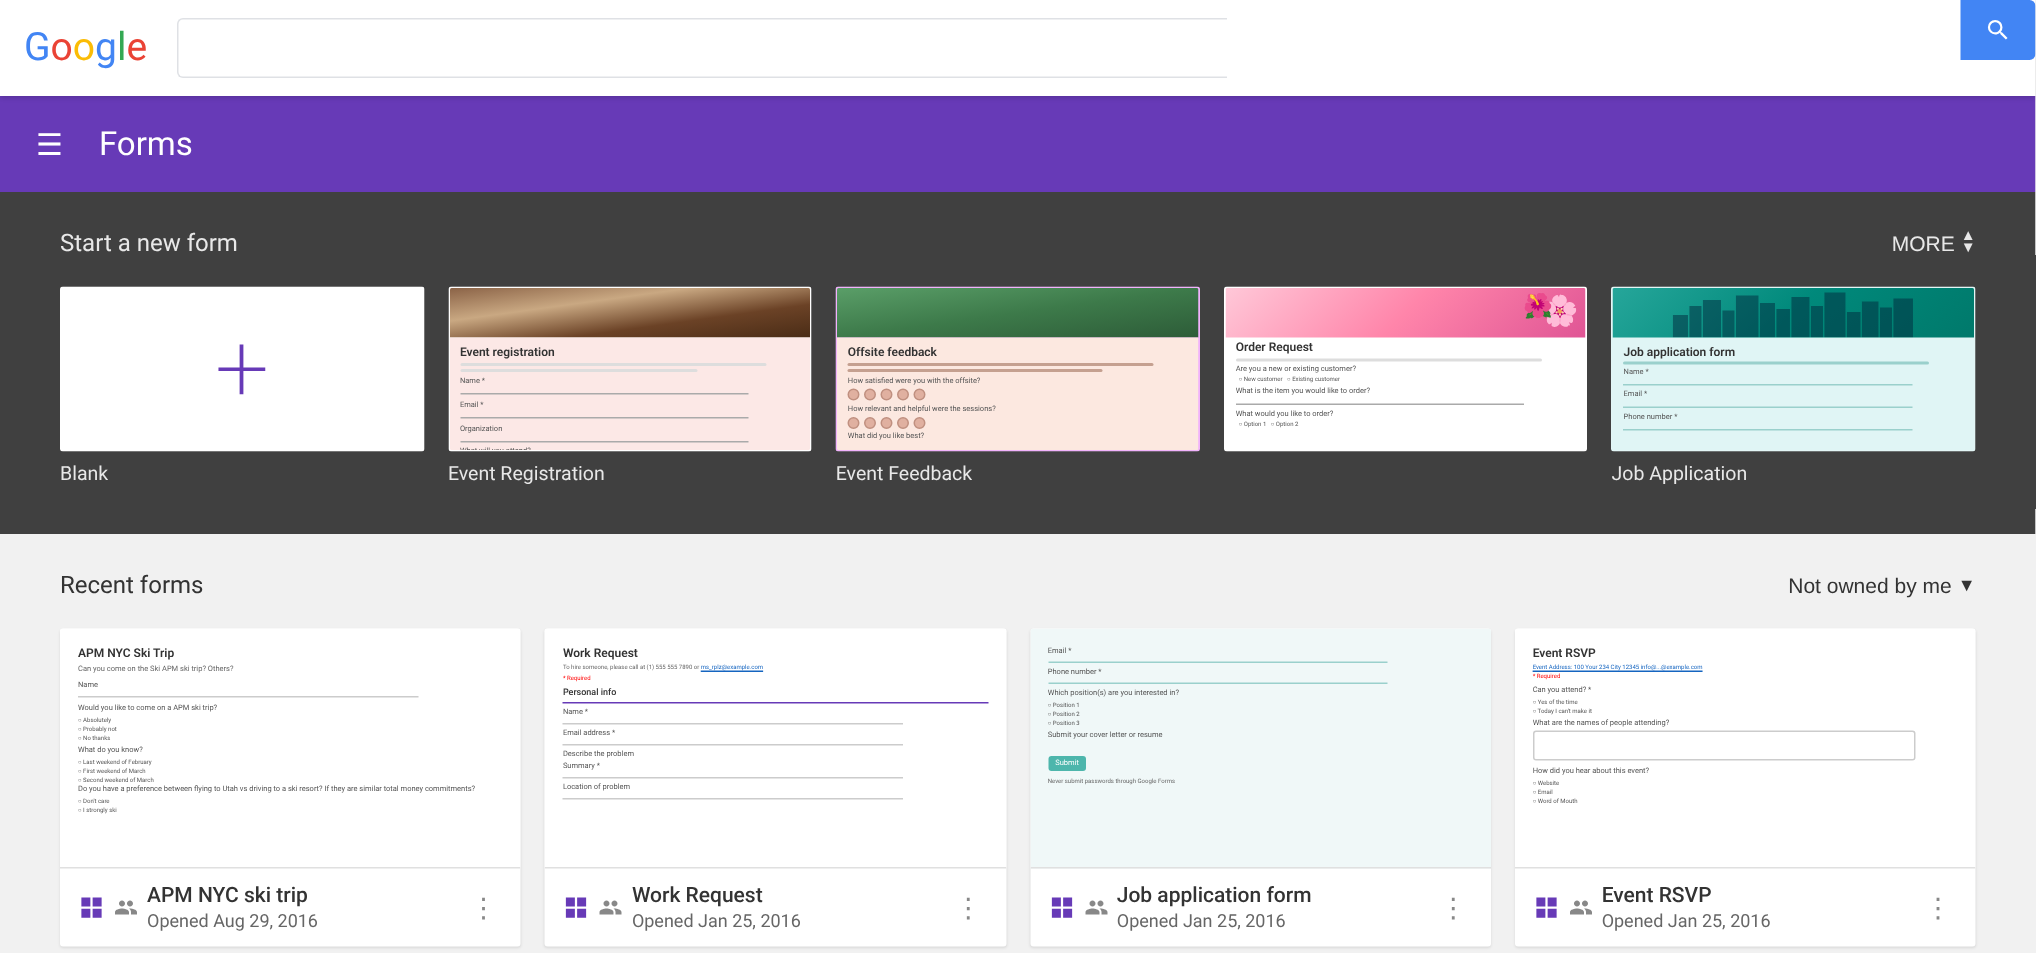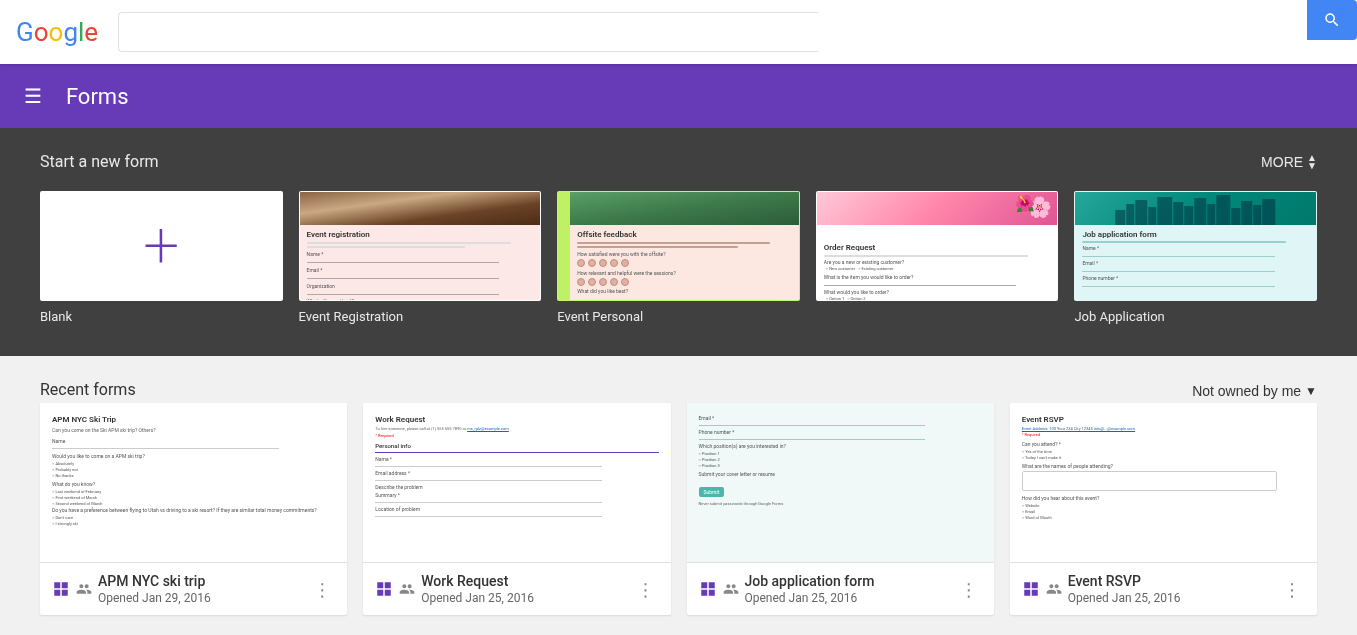--- a/index.html
+++ b/index.html
@@ -71,21 +71,21 @@
     .template-label { color: #e8e8e8; font-size: 13px; margin-top: 8px; font-weight: 400; }
 
     
     .blank-thumb {
       background: white; display: flex; align-items: center; justify-content: center;
     }
     .plus-icon { color: #673AB7; font-size: 64px; font-weight: 200; line-height: 1; }
 
     
     .recent-section { padding: 24px 40px; background: #f1f1f1; }
-    .recent-header { display: flex; align-items: flex-end; justify-content: space-between; margin-bottom: 4px; }
+    .recent-header { display: flex; align-items: center; justify-content: space-between; margin-bottom: 20px; }
     .recent-title { font-size: 16px; color: #333; font-weight: 400; }
     .filter-btn {
       display: flex; align-items: center; gap: 4px; color: #333; font-size: 14px;
       background: none; border: none; cursor: pointer;
     }
     .recent-grid { display: flex; gap: 16px; }
     .form-card {
       background: white; border-radius: 2px; flex: 1; cursor: pointer;
       box-shadow: 0 1px 2px rgba(0,0,0,0.1);
       overflow: hidden;
@@ -174,21 +174,21 @@
           <div style="height:5px;border-bottom:1px solid #aaa;margin-bottom:4px;width:85%;"></div>
           <div style="font-size:5px;color:#555;margin-bottom:1px;">Organization</div>
           <div style="height:5px;border-bottom:1px solid #aaa;margin-bottom:3px;width:85%;"></div>
           <div style="font-size:5px;color:#555;">What will you attend?</div>
         </div>
       </div>
       <div class="template-label">Event Registration</div>
     </div>
 
     <div class="template-card">
-      <div class="template-thumb" style="overflow:hidden;background:#bef264;padding-left:12px;">
+      <div class="template-thumb" style="overflow:hidden;background:#f0abfc;">
         <div style="width:100%;height:33px;background:linear-gradient(to bottom right,#5a9e68,#3d7a4a,#2d5c38);"></div>
         <div style="background:#fce8e0;padding:5px 7px;height:77px;overflow:hidden;">
           <div style="font-size:8px;font-weight:600;color:#333;margin-bottom:3px;">Offsite feedback</div>
           <div style="height:2px;background:#c5a090;margin-bottom:2px;width:90%;border-radius:1px;"></div>
           <div style="height:2px;background:#c5a090;margin-bottom:3px;width:75%;border-radius:1px;"></div>
           <div style="font-size:5px;color:#555;margin-bottom:2px;">How satisfied were you with the offsite?</div>
           <div style="display:flex;gap:3px;margin-bottom:3px;">
             <div style="width:8px;height:8px;border-radius:50%;background:#e0b0a0;border:1px solid #c09080;"></div>
             <div style="width:8px;height:8px;border-radius:50%;background:#e0b0a0;border:1px solid #c09080;"></div>
             <div style="width:8px;height:8px;border-radius:50%;background:#e0b0a0;border:1px solid #c09080;"></div>
@@ -199,30 +199,30 @@
           <div style="display:flex;gap:3px;margin-bottom:2px;">
             <div style="width:8px;height:8px;border-radius:50%;background:#e0b0a0;border:1px solid #c09080;"></div>
             <div style="width:8px;height:8px;border-radius:50%;background:#e0b0a0;border:1px solid #c09080;"></div>
             <div style="width:8px;height:8px;border-radius:50%;background:#e0b0a0;border:1px solid #c09080;"></div>
             <div style="width:8px;height:8px;border-radius:50%;background:#e0b0a0;border:1px solid #c09080;"></div>
             <div style="width:8px;height:8px;border-radius:50%;background:#e0b0a0;border:1px solid #c09080;"></div>
           </div>
           <div style="font-size:5px;color:#555;">What did you like best?</div>
         </div>
       </div>
-      <div class="template-label">Event Personal</div>
+      <div class="template-label">Event Feedback</div>
     </div>
 
     <div class="template-card">
       <div class="template-thumb" style="overflow:hidden;background:white;">
         <div style="width:100%;height:33px;background:linear-gradient(135deg,#ffc8d8,#ff85aa,#e05595);position:relative;">
           <span style="position:absolute;right:5px;top:3px;font-size:20px;">🌸</span>
           <span style="position:absolute;right:22px;top:2px;font-size:16px;">🌺</span>
         </div>
-        <div style="background:white;padding:18px 7px;height:77px;overflow:hidden;">
+        <div style="background:white;padding:2px 7px;height:77px;overflow:hidden;">
           <div style="font-size:8px;font-weight:600;color:#333;margin-bottom:3px;">Order Request</div>
           <div style="height:2px;background:#ddd;margin-bottom:2px;width:90%;border-radius:1px;"></div>
           <div style="font-size:5px;color:#555;margin-bottom:1px;">Are you a new or existing customer?</div>
           <div style="font-size:4px;color:#555;margin-bottom:3px;">&nbsp;&nbsp;○ New customer &nbsp; ○ Existing customer</div>
           <div style="font-size:5px;color:#555;margin-bottom:1px;">What is the item you would like to order?</div>
           <div style="height:5px;border-bottom:1px solid #aaa;margin-bottom:3px;width:85%;"></div>
           <div style="font-size:5px;color:#555;margin-bottom:1px;">What would you like to order?</div>
           <div style="font-size:4px;color:#555;">&nbsp;&nbsp;○ Option 1 &nbsp; ○ Option 2</div>
         </div>
       </div>
@@ -298,21 +298,21 @@
       <div class="form-card-footer">
         <div class="card-footer-left">
           <svg width="18" height="18" viewBox="0 0 24 24" fill="#673AB7">
             <path d="M3 3h8v8H3zm10 0h8v8h-8zM3 13h8v8H3zm10 0h8v8h-8z"></path>
           </svg>
           <svg width="16" height="16" viewBox="0 0 24 24" fill="#888">
             <path d="M16 11c1.66 0 2.99-1.34 2.99-3S17.66 5 16 5c-1.66 0-3 1.34-3 3s1.34 3 3 3zm-8 0c1.66 0 2.99-1.34 2.99-3S9.66 5 8 5C6.34 5 5 6.34 5 8s1.34 3 3 3zm0 2c-2.33 0-7 1.17-7 3.5V19h14v-2.5c0-2.33-4.67-3.5-7-3.5zm8 0c-.29 0-.62.02-.97.05 1.16.84 1.97 1.97 1.97 3.45V19h6v-2.5c0-2.33-4.67-3.5-7-3.5z"></path>
           </svg>
           <div class="card-footer-info">
             <span class="form-card-title">APM NYC ski trip</span>
-            <span class="form-card-meta">Opened Jan 29, 2016</span>
+            <span class="form-card-meta">Opened Aug 29, 2016</span>
           </div>
         </div>
         <span class="dots-icon">⋮</span>
       </div>
     </div>
 
     <div class="form-card work-request-thumb">
       <div class="form-card-thumb">
         <div style="font-size:8px;font-weight:600;color:#333;margin-bottom:2px;">Work Request</div>
         <div style="font-size:4px;color:#666;margin-bottom:2px;">To hire someone, please call at (1) 555 555 7890 or <span style="color:#1565C0;text-decoration:underline;">ms_rplz@example.com</span></div>

